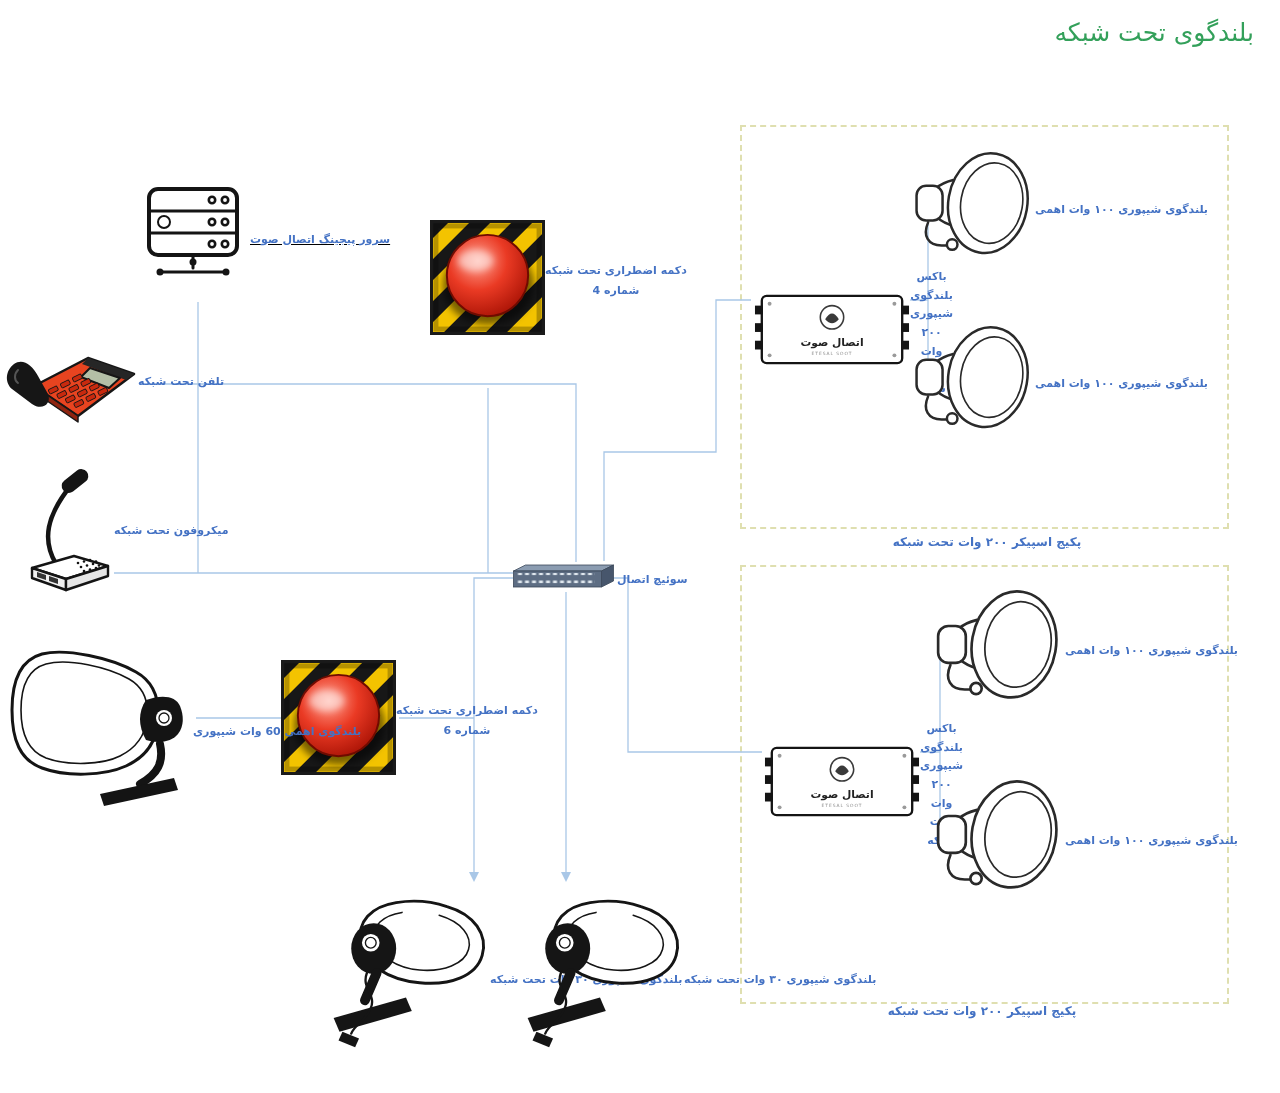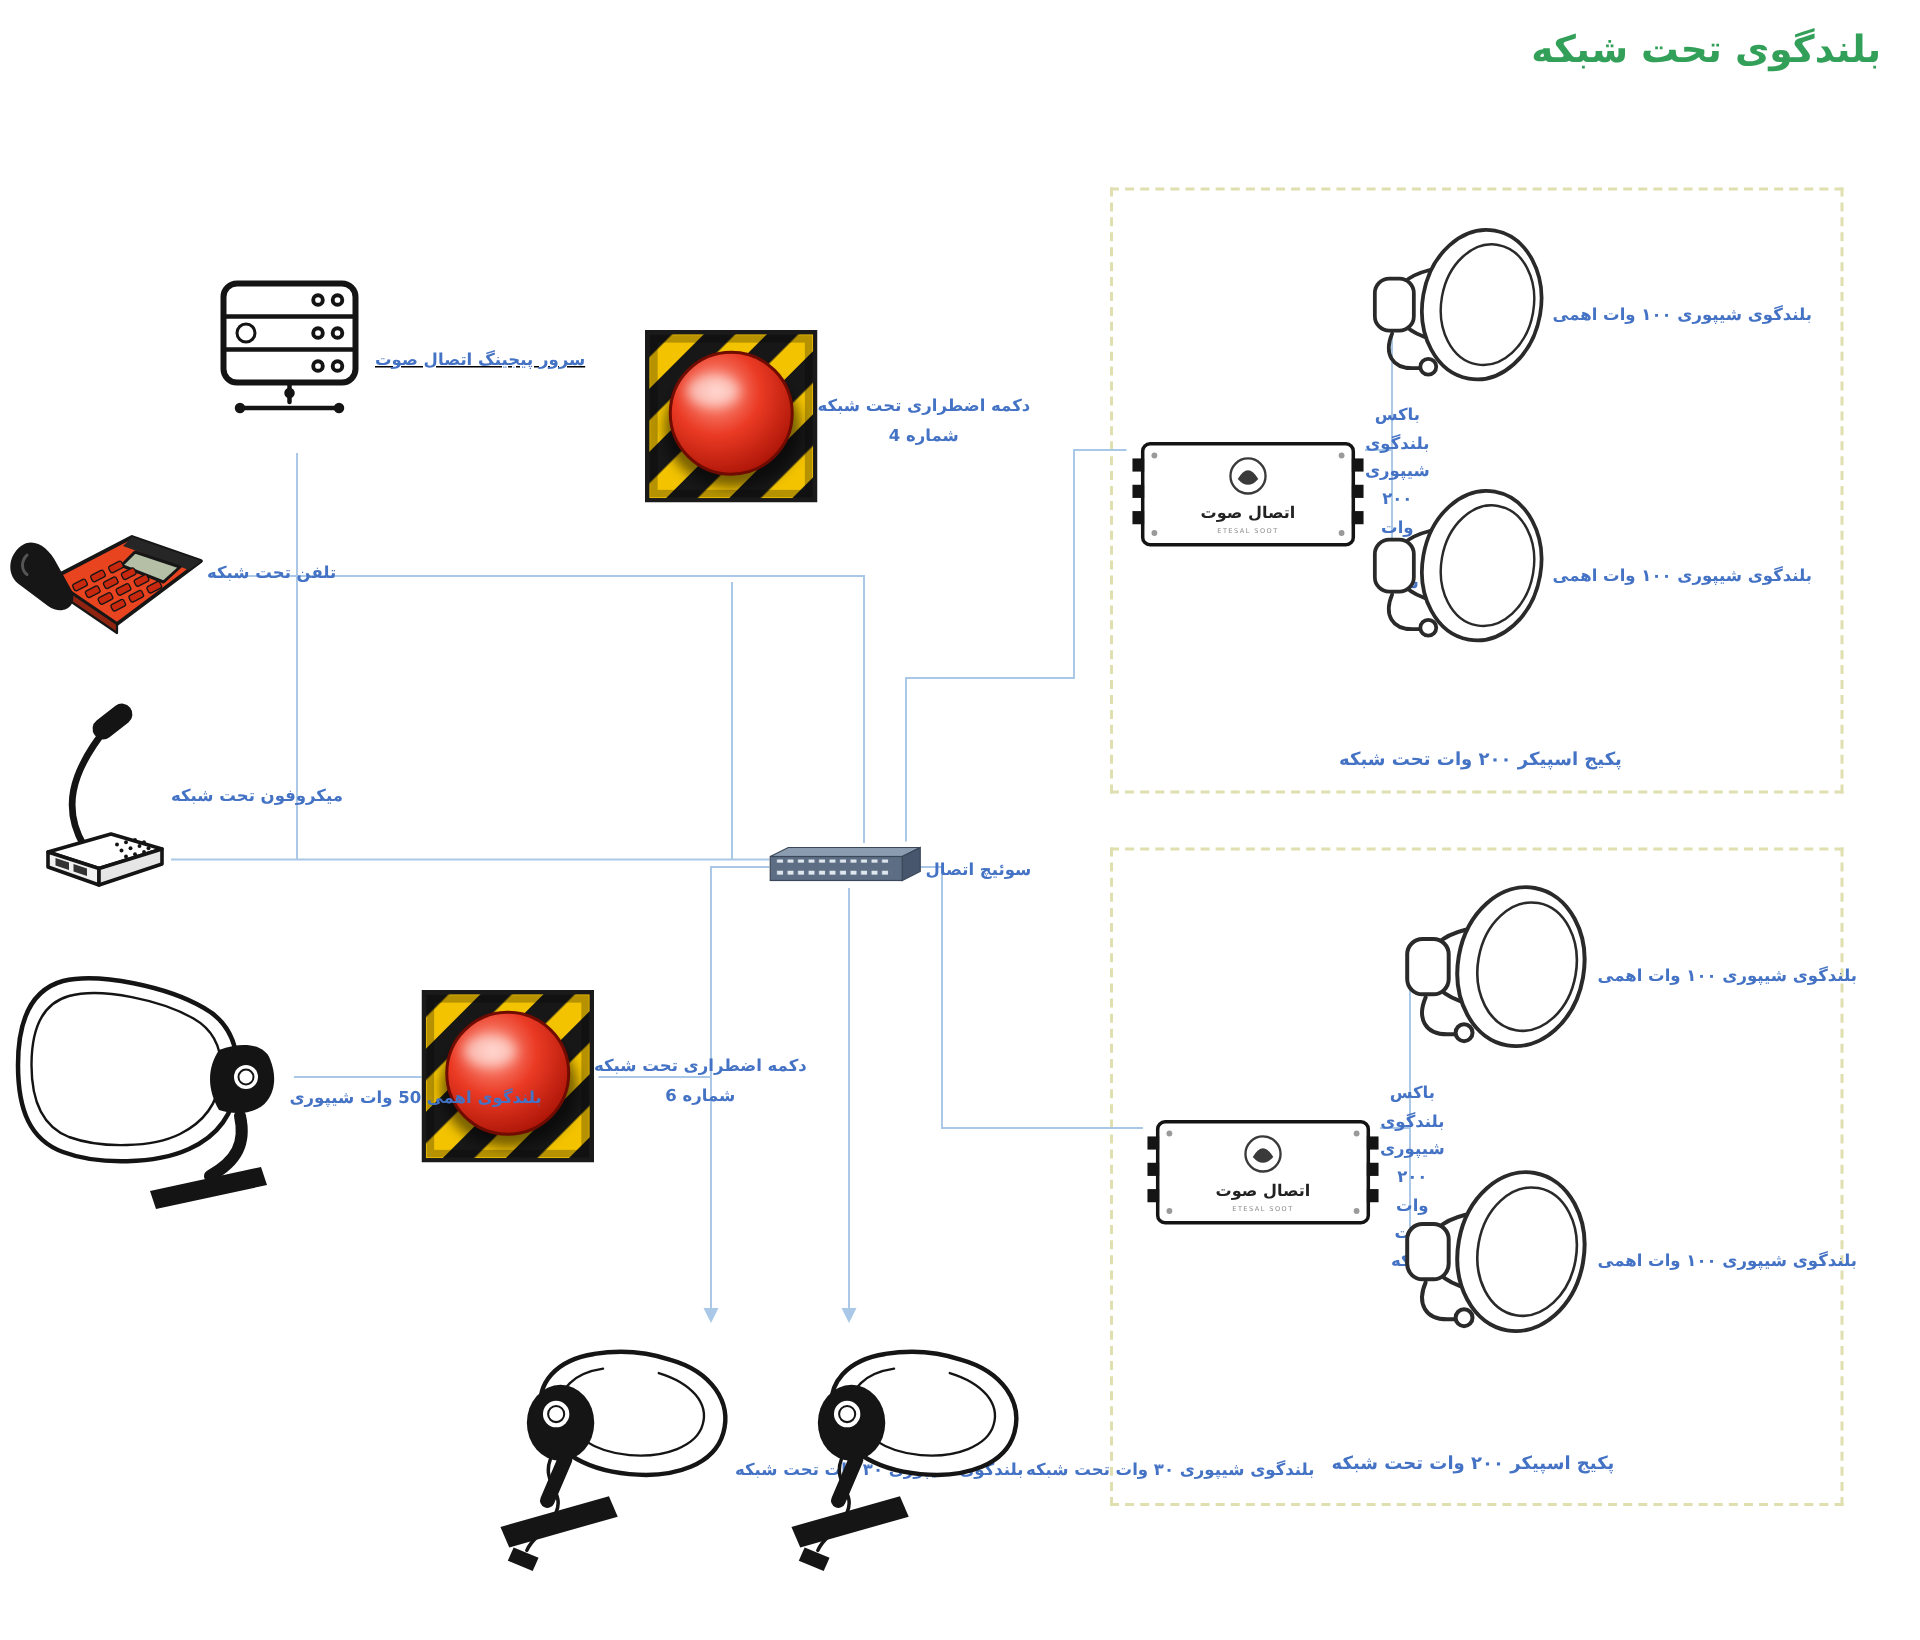--- a/index.html
+++ b/index.html
@@ -1,20 +1,20 @@
 <!DOCTYPE html>
 <html lang="fa"><head>
 <meta charset="utf-8">
 <style>
   html,body{margin:0;padding:0;background:#fff;}
   body{font-family:"DejaVu Sans",sans-serif;}
   #app{position:relative;width:1280px;height:1093px;background:#fff;overflow:hidden;}
-  .title{position:absolute;top:18px;right:26px;color:#33a05a;font-size:25px;font-weight:bold;direction:rtl;white-space:nowrap;}
+  .title{position:absolute;top:18px;right:26px;color:#33a05a;font-size:25px;font-weight:normal;direction:rtl;white-space:nowrap;}
   .pkg{position:absolute;border:2px dashed #dfdfb0;background:#fff;}
-  .pkg-label{position:absolute;color:#4472c4;font-weight:bold;font-size:12px;direction:rtl;text-align:center;}
+  .pkg-label{position:absolute;color:#4472c4;font-weight:bold;font-size:12px;direction:rtl;text-align:center;margin-top:36px;}
   .wires{position:absolute;left:0;top:0;pointer-events:none;}
   .wires polyline{fill:none;stroke:#a9c7e7;stroke-width:1.3;}
   .wires polygon{fill:#a9c7e7;}
   .node{position:absolute;display:flex;align-items:center;}
   .node svg{overflow:visible;display:block;}
   .label{margin-top:7px;color:#4472c4;font-weight:bold;font-size:11px;line-height:1.8;text-align:center;direction:rtl;white-space:nowrap;}
   .label.wrap{white-space:normal;width:175px;line-height:1.7;}
   svg text{font-family:"DejaVu Sans",sans-serif;}
 </style>
 </head>
@@ -248,21 +248,21 @@
       <g stroke="#141414" stroke-linejoin="round" stroke-linecap="round">
         <path d="M34 6 C12 12 4 34 4 62 C4 92 12 112 34 120 C58 129 96 128 118 118 C138 109 148 94 150 74 C152 52 146 34 128 24 C104 10 58 0 34 6 Z" fill="#fff" stroke-width="3"></path>
         <path d="M38 16 C20 21 13 38 13 62 C13 86 20 103 38 110 C60 118 94 117 112 108 C128 100 137 88 139 71 C141 53 135 39 121 31 C100 19 60 10 38 16 Z" fill="none" stroke-width="1.6"></path>
         <path d="M138 52 C154 46 168 48 172 58 C176 68 176 78 170 86 C164 94 150 96 138 92 C130 78 130 64 138 52 Z" fill="#141414" stroke="none"></path>
         <circle cx="156" cy="70" r="8" fill="#fff" stroke="none"></circle>
         <circle cx="156" cy="70" r="5" fill="none" stroke="#141414" stroke-width="1.3"></circle>
         <path d="M152 96 C156 114 150 126 132 136" fill="none" stroke-width="8"></path>
         <path d="M92 146 L166 130 L170 142 L96 158 Z" fill="#141414" stroke="none"></path>
       </g>
     </svg>
-    <div class="label">بلندگوی اهمی 50 وات شیپوری</div>
+    <div class="label">بلندگوی اهمی 60 وات شیپوری</div>
   </div>
 
   <div class="node" style="left:318px;top:894px;width:172px;">
     <svg width="172" height="158" viewBox="0 0 176 160">
       <use href="#sym-hornnet"></use>
     </svg>
     <div class="label" style="margin-top:14px;">بلندگوی شیپوری ۳۰ وات تحت شبکه</div>
   </div>
   <div class="node" style="left:512px;top:894px;width:172px;">
     <svg width="172" height="158" viewBox="0 0 176 160">

